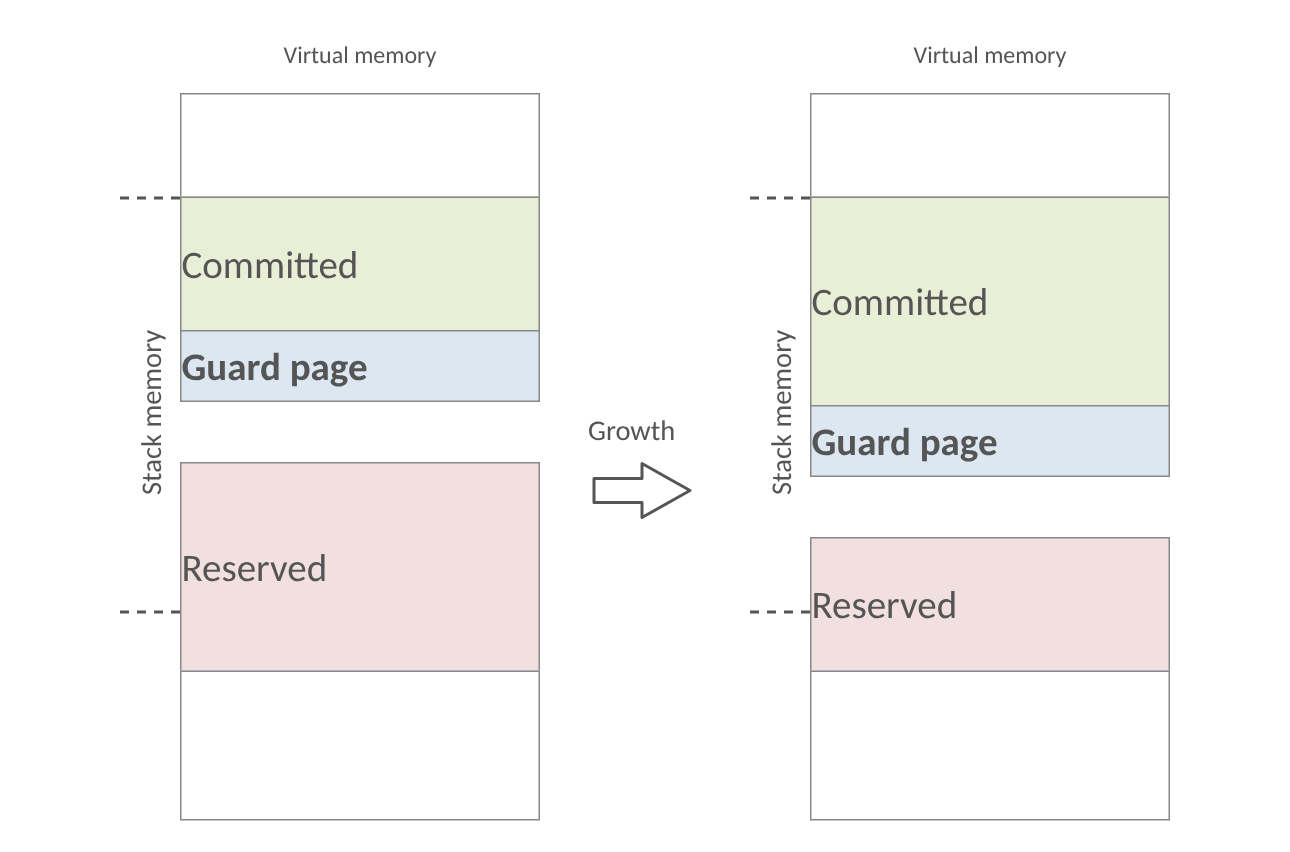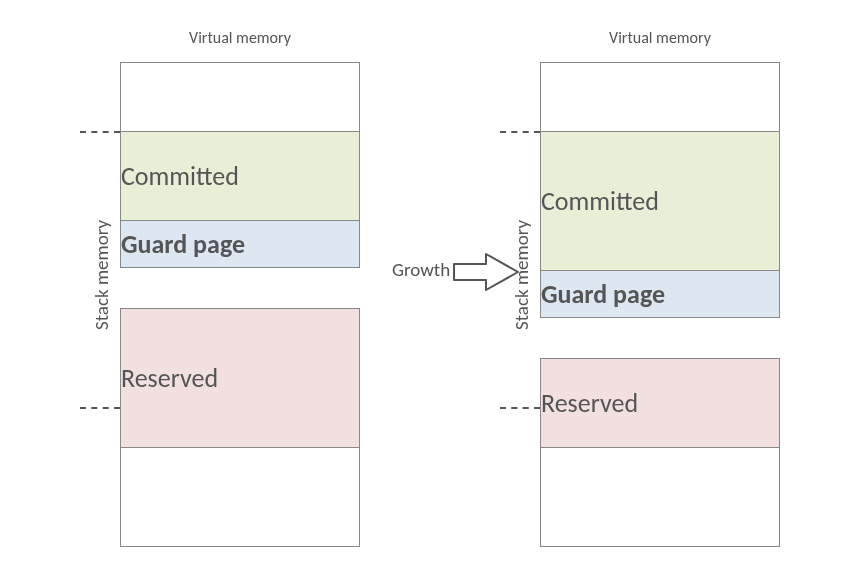--- a/index.html
+++ b/index.html
@@ -50,22 +50,22 @@
     white-space: nowrap;
   }
   .bracket-line {
     position: absolute;
     border-top: 2px dashed #555;
     height: 0;
   }
   .arrow-wrap {
     position: absolute;
     display: flex;
-    flex-direction: row;
-    align-items: center;
+    flex-direction: column;
+    margin-top: 26px;
   }
   .arrow-label {
     font-size: 19px;
     color: #555;
     margin-bottom: 6px;
   }
   .arrow-svg {
     display: block;
   }
 </style>

